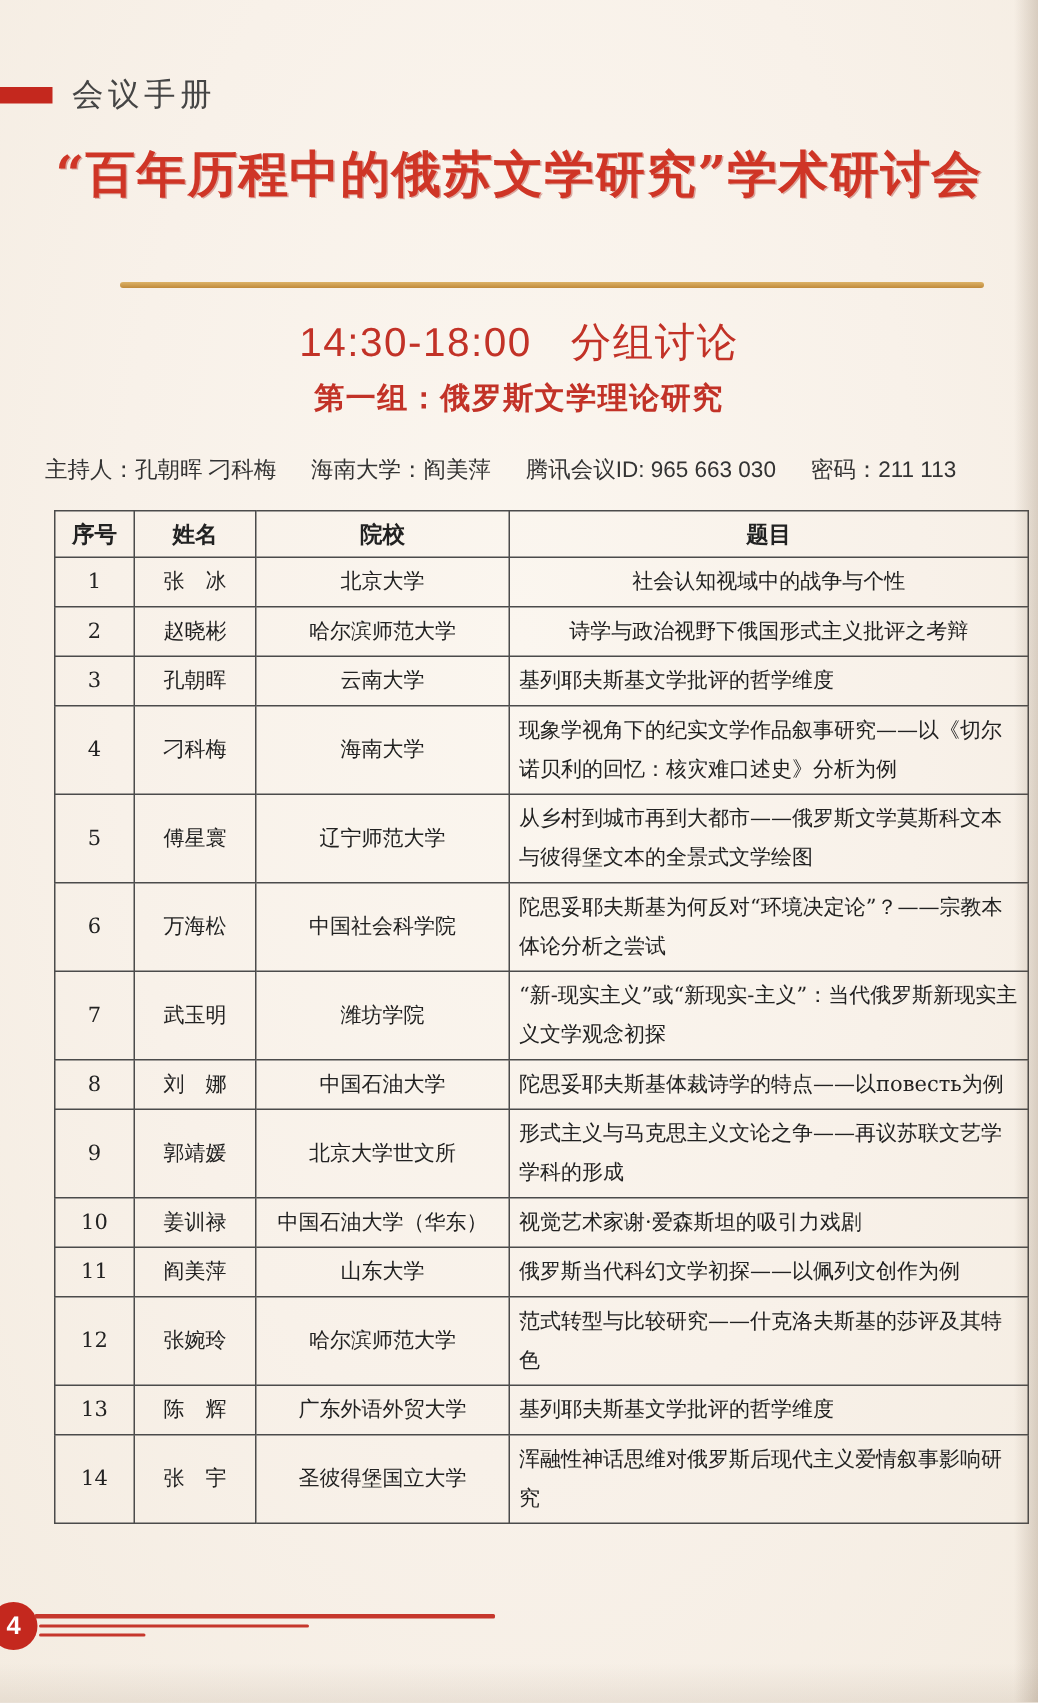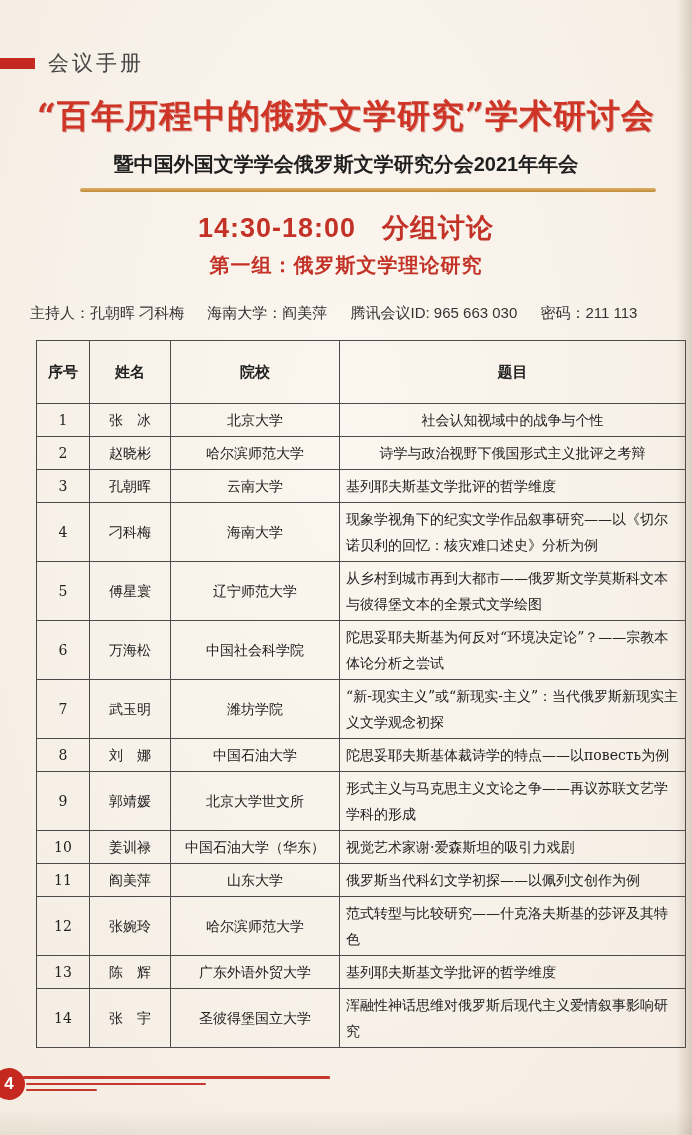--- a/index.html
+++ b/index.html
@@ -44,21 +44,21 @@
     position:absolute; top:151px; left:0; width:100%;
     text-align:center; font-weight:bold; font-size:20px; color:#1f1f1f;
   }
   .gold-line {
     position:absolute; top:188px; left:80px; width:576px; height:4px;
     background:linear-gradient(to bottom,#dcb267 0%, #c08a3a 100%);
     border-radius:2px;
   }
   .time-heading {
     position:absolute; top:210px; left:0; width:100%;
-    text-align:center; font-weight:bold; font-size:27px; color:#c23227;
+    text-align:center; font-weight:normal; font-size:27px; color:#c23227;
     letter-spacing:1px;
   }
   .time-heading .gap { display:inline-block; width:26px; }
   .group-heading {
     position:absolute; top:252px; left:0; width:100%;
     text-align:center; font-weight:bold; font-size:20px; color:#c23227;
     letter-spacing:1px;
   }
 
   
@@ -77,21 +77,21 @@
     font-family:"DejaVu Serif","Liberation Serif",serif;
     font-size:14px; color:#222;
   }
   .schedule-table th, .schedule-table td {
     border:1px solid #4b4b4b;
     padding:3px 6px;
     line-height:26px;
     vertical-align:middle;
     overflow:hidden;
   }
-  .schedule-table th { font-size:15px; font-weight:bold; text-align:center; padding:18px 4px; }
+  .schedule-table th { font-size:15px; font-weight:bold; text-align:center; padding:2px 4px; }
   .col-no     { width:44px;  text-align:center; }
   .col-name   { width:72px;  text-align:center; }
   .col-school { width:160px; text-align:center; }
   .col-topic  { width:337px; text-align:left; padding-left:9px; }
   td.align-center { text-align:center; }
   td.align-left   { text-align:left; }
 
   
   .page-num-circle {
     position:absolute; left:-7px; top:1068px;
@@ -110,21 +110,20 @@
 
 <div class="page">
 
   <div class="doc-header">
     <span class="red-bar"></span>
     <span class="doc-header-label">会议手册</span>
   </div>
 
   <div class="main-title">“百年历程中的俄苏文学研究”学术研讨会</div>
 
-  <div class="sub-title">暨中国外国文学学会俄罗斯文学研究分会2021年年会</div>
 
   <div class="gold-line"></div>
 
   <div class="time-heading">
     <span>14:30-18:00</span><span class="gap"></span><span>分组讨论</span>
   </div>
 
   <div class="group-heading">第一组：俄罗斯文学理论研究</div>
 
   <div class="host-line">

